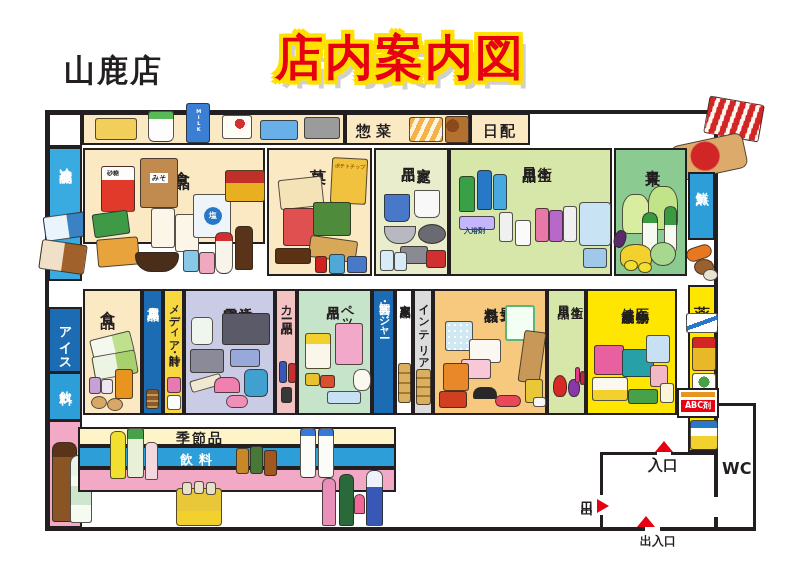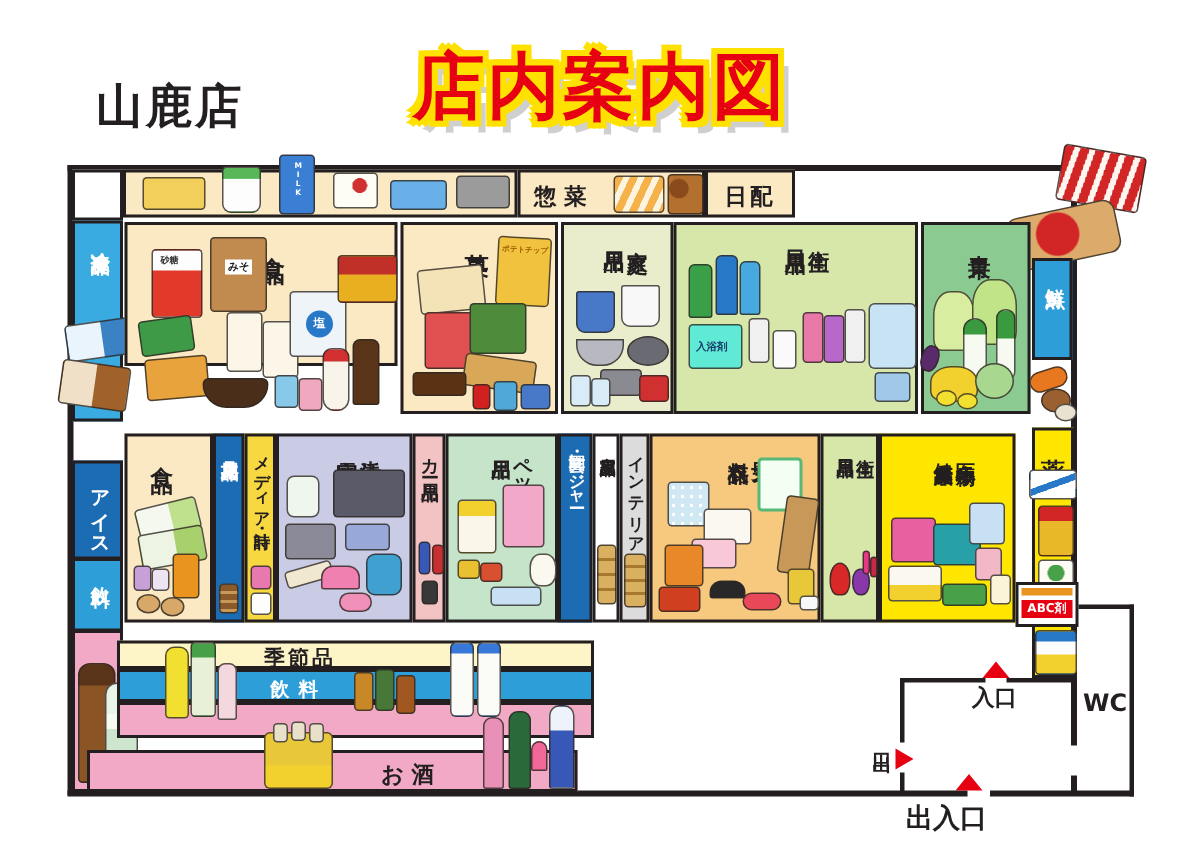--- a/index.html
+++ b/index.html
@@ -153,21 +153,21 @@
     <span class="b" style="left:18px;top:102px;width:13px;height:19px;background:#d8ecf8"></span>
     <span class="b" style="left:50px;top:100px;width:20px;height:18px;background:#d03030"></span>
   </div>
 
   <div class="s" style="left:449px;top:148px;width:163px;height:128px;background:#d6e7a9">
     <span class="vl" style="left:70px;top:6px;font-size:14px">衛生
 日用品</span>
     <span class="b" style="left:8px;top:26px;width:16px;height:36px;border-radius:4px 4px 2px 2px;background:#3aa048"></span>
     <span class="b" style="left:26px;top:20px;width:15px;height:40px;border-radius:4px 4px 2px 2px;background:#2878c8"></span>
     <span class="b" style="left:42px;top:24px;width:14px;height:36px;border-radius:4px 4px 2px 2px;background:#48a8e0"></span>
-    <span class="b" style="left:8px;top:66px;width:36px;height:30px;background:#5eead4">
+    <span class="b" style="left:8px;top:66px;width:36px;height:14px;background:#c4b5fd">
       <span class="tiny" style="left:4px;top:9px;font-size:7px;color:#1a3a6a">入浴剤</span>
     </span>
     <span class="b" style="left:48px;top:62px;width:14px;height:30px;background:#f0f0f0"></span>
     <span class="b" style="left:64px;top:70px;width:16px;height:26px;background:#fafafa"></span>
     <span class="b" style="left:84px;top:58px;width:14px;height:34px;background:#e878a8"></span>
     <span class="b" style="left:98px;top:60px;width:14px;height:32px;background:#b868c8"></span>
     <span class="b" style="left:112px;top:56px;width:14px;height:36px;background:#f0f0f0"></span>
     <span class="b" style="left:128px;top:52px;width:32px;height:44px;border-radius:4px;background:#c8e4f4"></span>
     <span class="b" style="left:132px;top:98px;width:24px;height:20px;background:#a0c8e8"></span>
   </div>
@@ -300,36 +300,33 @@
   <div class="b" style="left:110px;top:431px;width:16px;height:48px;border-radius:6px 6px 3px 3px;background:#f2e030"></div>
   <div class="b" style="left:127px;top:428px;width:17px;height:50px;background:linear-gradient(180deg,#48a048 20%,#e8f0d8 20%)"></div>
   <div class="b" style="left:145px;top:442px;width:13px;height:38px;border-radius:5px 5px 2px 2px;background:#f4d8e0"></div>
   <div class="b" style="left:236px;top:448px;width:13px;height:26px;background:#c88828"></div>
   <div class="b" style="left:250px;top:446px;width:13px;height:28px;background:#487838"></div>
   <div class="b" style="left:264px;top:450px;width:13px;height:26px;background:#a05820"></div>
   <div class="b" style="left:300px;top:428px;width:16px;height:50px;border-radius:4px;background:linear-gradient(180deg,#3878d8 14%,#fbfbf8 14%)"></div>
   <div class="b" style="left:318px;top:428px;width:16px;height:50px;border-radius:4px;background:linear-gradient(180deg,#3878d8 14%,#fbfbf8 14%)"></div>
 
 
-  <div class="s" style="left:58px;top:500px;width:327px;height:28px;background:#f2a9c5">
-    <span class="hl" style="left:194px;top:5px;font-size:15px;letter-spacing:5px">お酒</span>
-  </div>
   <div class="b" style="left:176px;top:488px;width:46px;height:38px;background:linear-gradient(180deg,#e8c838 60%,#f2d12e 60%);border-radius:4px"></div>
   <div class="b" style="left:182px;top:482px;width:10px;height:13px;background:#e8e0c8"></div>
   <div class="b" style="left:194px;top:481px;width:10px;height:13px;background:#e8e0c8"></div>
   <div class="b" style="left:206px;top:482px;width:10px;height:13px;background:#e8e0c8"></div>
   <div class="b" style="left:322px;top:478px;width:14px;height:48px;border-radius:6px 6px 2px 2px;background:#e890b8"></div>
   <div class="b" style="left:339px;top:474px;width:15px;height:52px;border-radius:6px 6px 2px 2px;background:#2a6a3a"></div>
   <div class="b" style="left:354px;top:494px;width:11px;height:20px;border-radius:8px 8px 2px 2px;background:#f06898"></div>
   <div class="b" style="left:366px;top:470px;width:17px;height:56px;border-radius:7px 7px 2px 2px;background:linear-gradient(180deg,#eef2fb 30%,#3858b8 30%)"></div>
 
   <div class="tu" style="left:655px;top:441px"></div>
   <span class="hl" style="left:648px;top:456px;font-size:15px">入口</span>
 
   <div class="tr" style="left:597px;top:499px"></div>
   <span class="vl" style="left:579px;top:492px;font-size:13px;letter-spacing:0">出口</span>
 
   <div class="tu" style="left:637px;top:516px"></div>
-  <span class="hl" style="left:604px;top:533px;font-size:18px">出入口</span>
+  <span class="hl" style="left:640px;top:533px;font-size:12px">出入口</span>
 
   <span class="hl" style="left:722px;top:459px;font-size:16px">WC</span>
 
 </div>
 
 </body></html>

